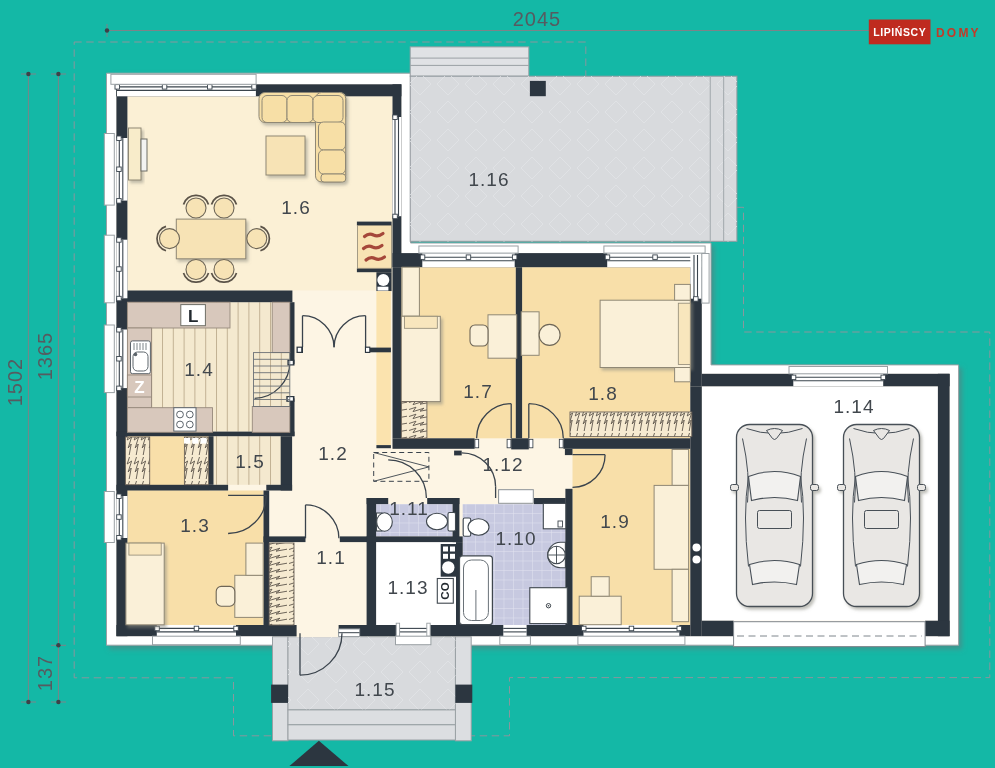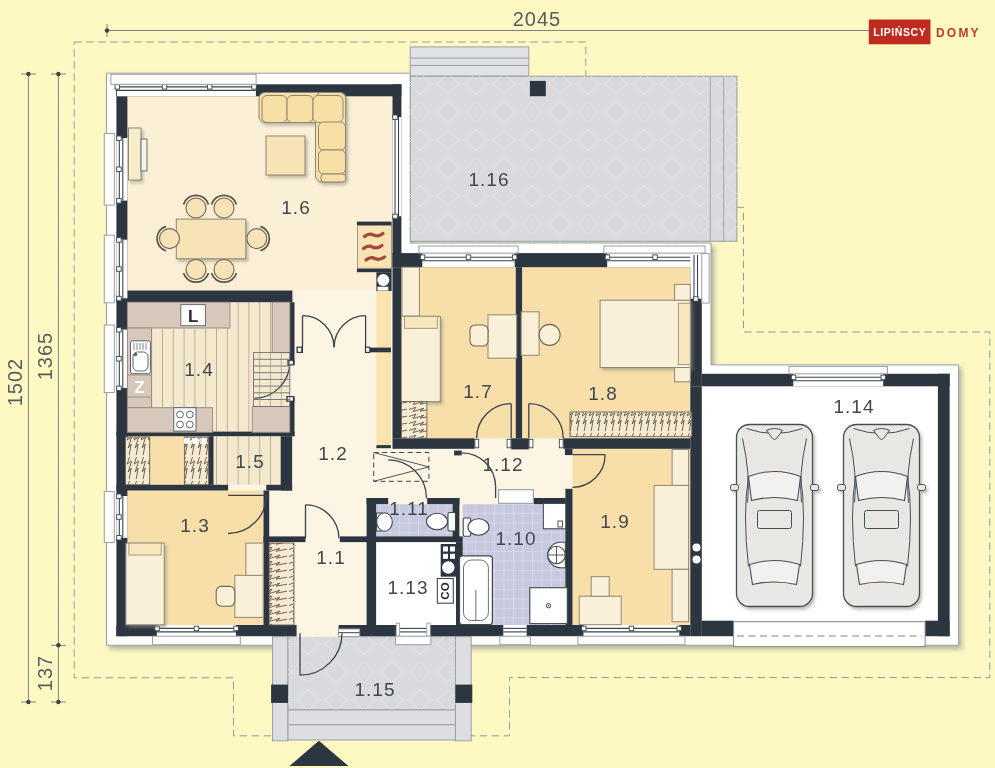--- a/index.html
+++ b/index.html
@@ -1,16 +1,16 @@
 <!DOCTYPE html>
 <html><head>
 <meta charset="utf-8">
 <style>
   html,body{margin:0;padding:0;background:#ffffff;}
-  .wrap{width:995px;height:768px;position:relative;overflow:hidden;background:#fef9c3;}
+  .wrap{width:995px;height:768px;position:relative;overflow:hidden;background:#14b8a6;}
   text{font-family:"Liberation Sans", sans-serif;}
   .rl{fill:#41474d;font-size:19px;letter-spacing:1px;}
   .dim{fill:#565b60;font-size:20px;letter-spacing:1px;}
 </style>
 </head>
 <body>
 <div class="wrap">
 <svg width="995" height="768" viewBox="0 0 995 768" xmlns="http://www.w3.org/2000/svg">
 <defs>
   <filter id="bshadow" x="-5%" y="-5%" width="112%" height="112%">

